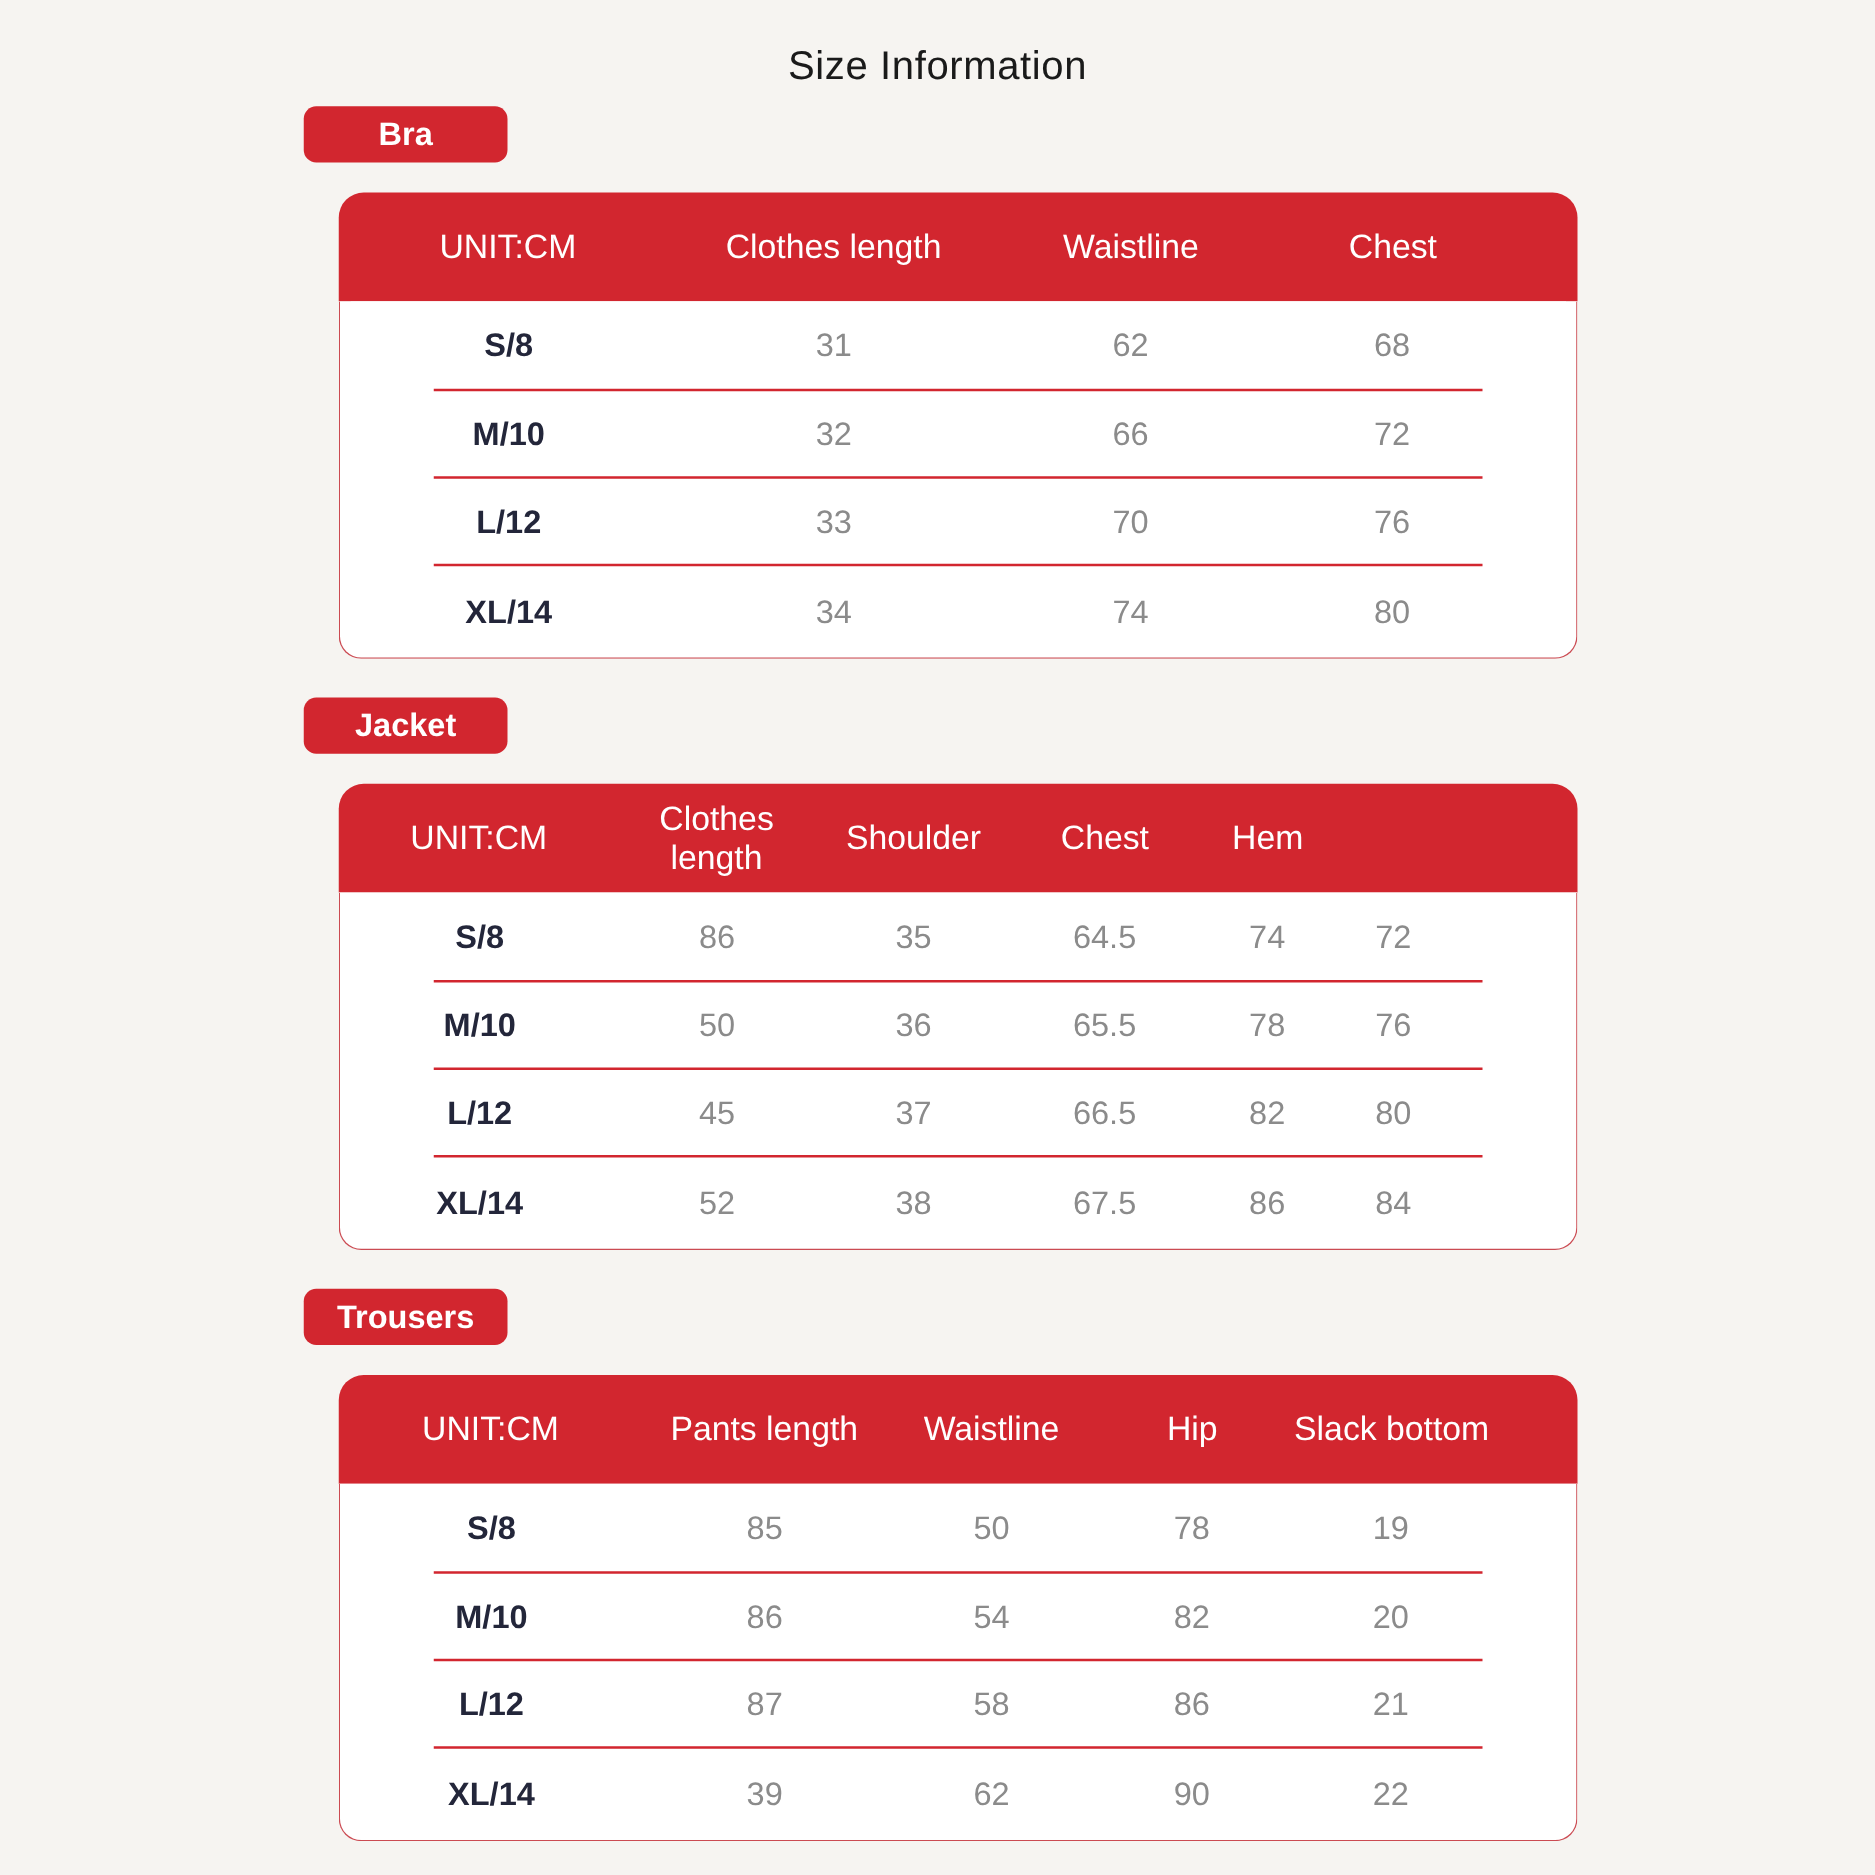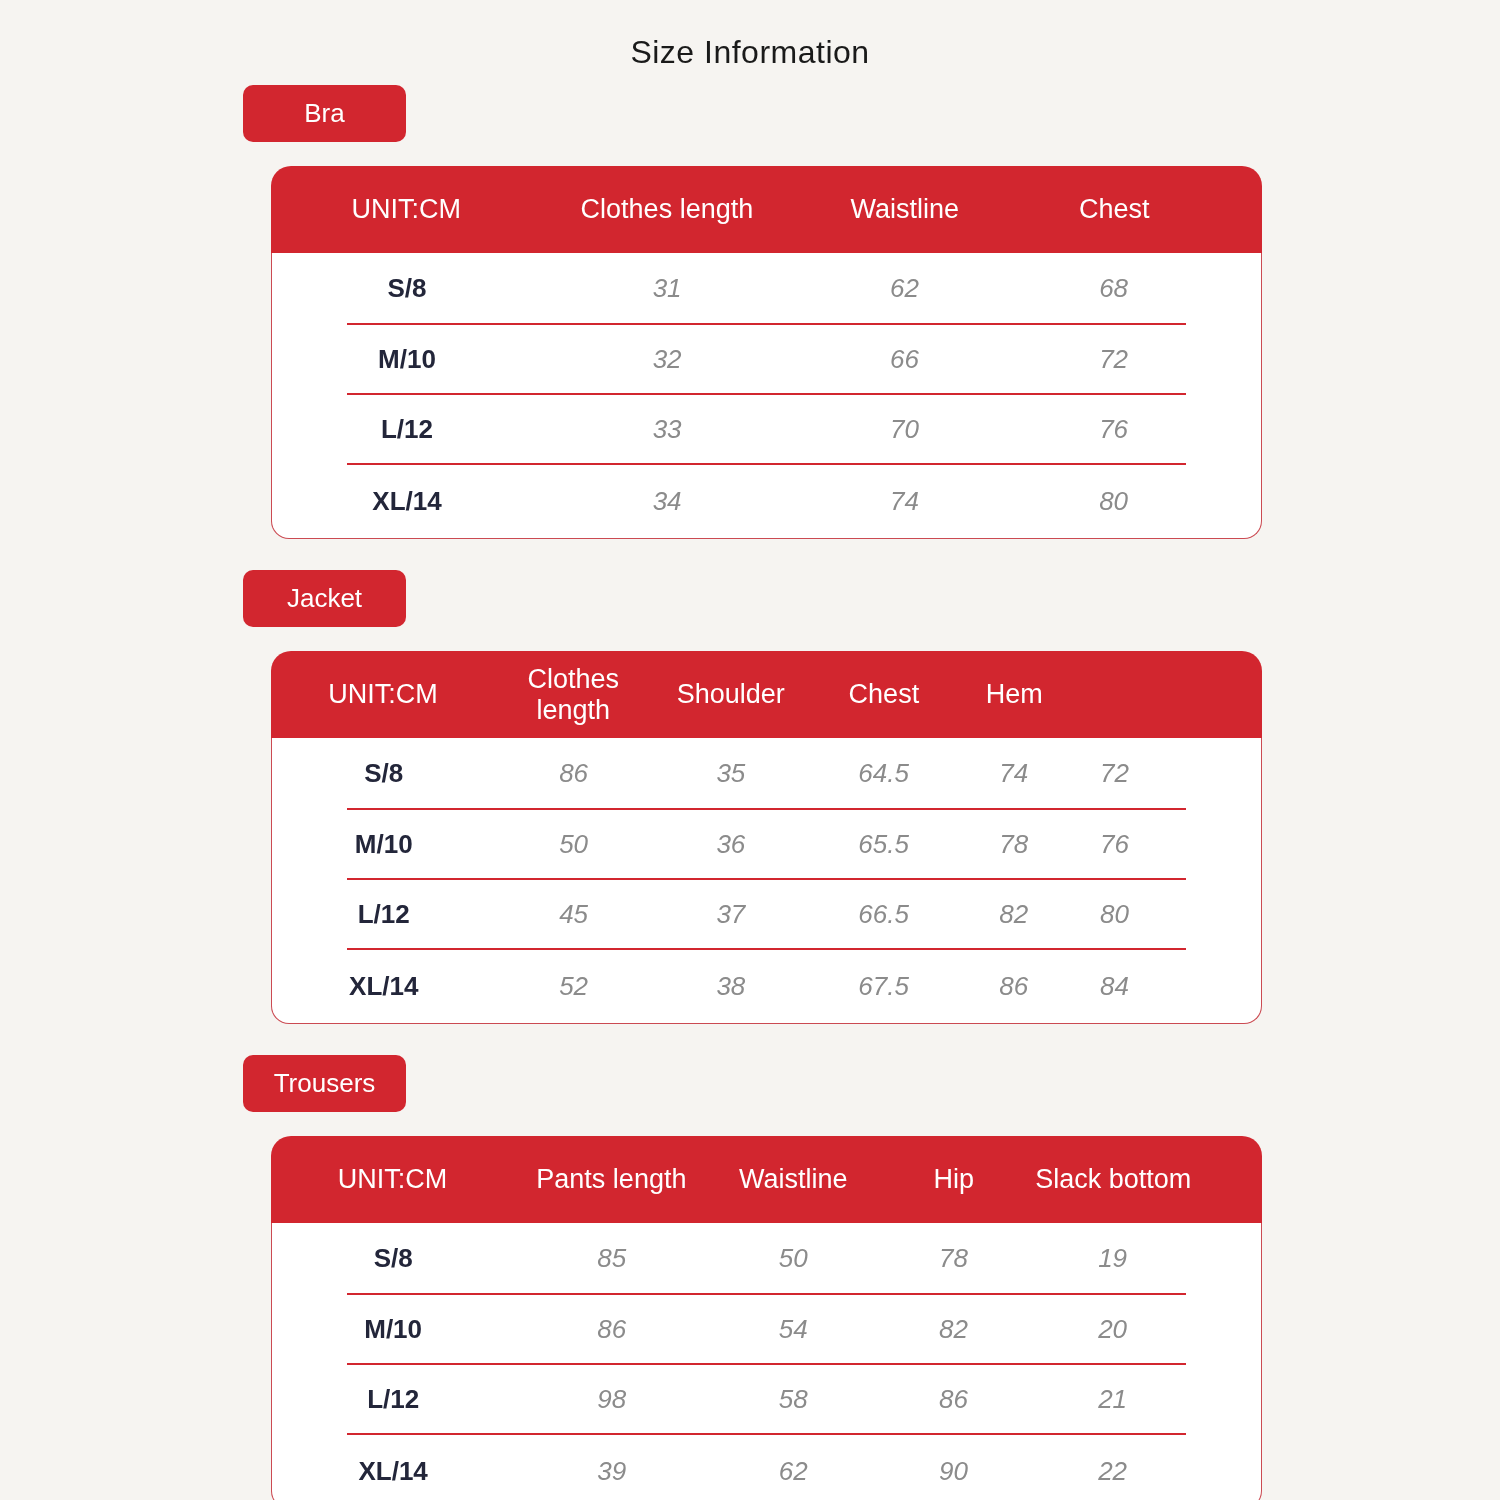--- a/index.html
+++ b/index.html
@@ -27,27 +27,28 @@
     color: var(--title-text);
     letter-spacing:0.5px;
   }
   .content {
     width:1019px;
     margin-left:243px;
     margin-top:14px;
   }
   .section { margin-bottom:31px; }
   .section-tab {
-    width:163px; height:57px;
+    width:163px; height:45px;
     background: var(--red);
     border-radius:10px;
     color: var(--header-text);
     font-size:26px;
     display:flex; align-items:center; justify-content:center;
     margin-bottom:24px;
+    font-weight:bold;
   }
   .size-table { width:100%;padding-left:28px; }
   .thead {
     height:87px;
     background: var(--red);
     border-radius:20px 20px 0 0;
     display:flex; align-items:center;
     color: var(--header-text);
     font-size:27px;
   }
@@ -56,21 +57,21 @@
     border:1.5px solid var(--border-red);
     border-top:none;
     border-radius:0 0 18px 18px;
   }
   .trow { display:flex; align-items:center; height:68px; }
   .tbody .trow:first-of-type { height:70px; }
   .tbody .trow:last-of-type { height:73px; }
   .tsep { border-top:2px solid var(--red); margin:0 75px; height:0; }
   .cell { text-align:center; flex:0 0 auto; }
   .size-cell  { font-weight:700; color: var(--size-label); font-size:26px; }
-  .value-cell { color: var(--value-text); font-size:26px;font-style:italic; }
+  .value-cell { color: var(--value-text); font-size:26px; }
   .thead .cell { font-weight:400; }
   
   .bra .cell:nth-child(1)      { width:27.3%; }
   .bra .cell:nth-child(2)      { width:25.3%; }
   .bra .cell:nth-child(3)      { width:22.7%; }
   .bra .cell:nth-child(4)      { width:19.6%; }
   .jacket .cell:nth-child(1)   { width:22.6%; }
   .jacket .cell:nth-child(2)   { width:15.8%; }
   .jacket .cell:nth-child(3)   { width:16.0%; }
   .jacket .cell:nth-child(4)   { width:14.9%; }
@@ -202,21 +203,21 @@
         <div class="trow">
           <div class="cell size-cell">M/10</div>
           <div class="cell value-cell">86</div>
           <div class="cell value-cell">54</div>
           <div class="cell value-cell">82</div>
           <div class="cell value-cell">20</div>
         </div>
         <div class="tsep"></div>
         <div class="trow">
           <div class="cell size-cell">L/12</div>
-          <div class="cell value-cell">98</div>
+          <div class="cell value-cell">87</div>
           <div class="cell value-cell">58</div>
           <div class="cell value-cell">86</div>
           <div class="cell value-cell">21</div>
         </div>
         <div class="tsep"></div>
         <div class="trow">
           <div class="cell size-cell">XL/14</div>
           <div class="cell value-cell">39</div>
           <div class="cell value-cell">62</div>
           <div class="cell value-cell">90</div>

